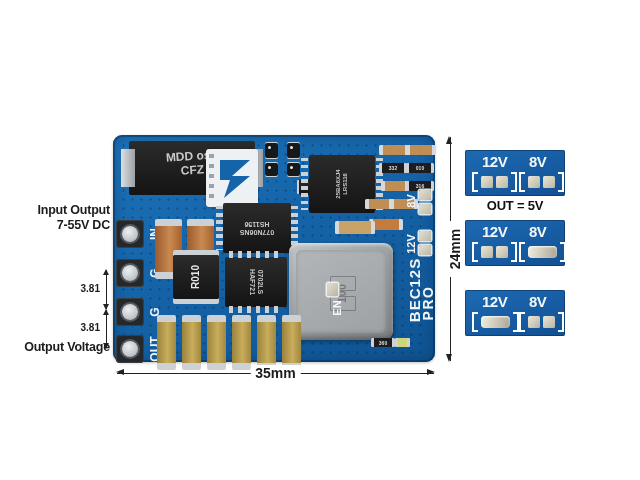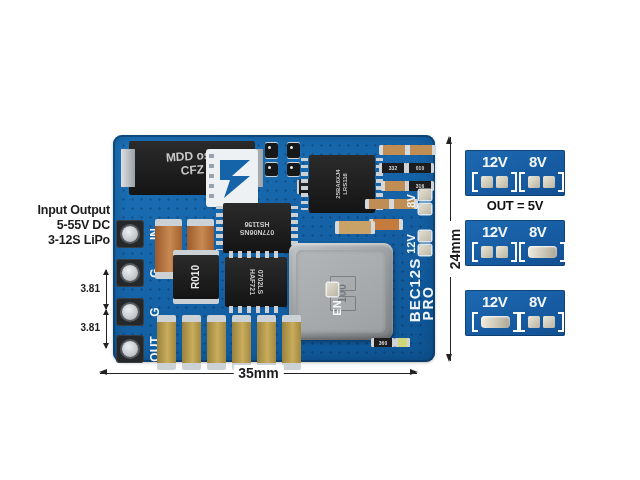--- a/index.html
+++ b/index.html
@@ -82,37 +82,37 @@
   .jpad.wide{width:29px;background:linear-gradient(100deg,#f1eee2,#cfcaba 50%,#aaa593);box-shadow:inset 0 1px 2px rgba(255,255,255,.9);border-radius:4px;}
   .caption{width:100px;text-align:center;color:#101012;font-weight:bold;font-size:13px;letter-spacing:-0.2px;}
 </style>
 </head>
 <body>
 
 <div class="canvas">
 
   <div class="abs ann" style="left:2px;top:203px;width:108px;">
     <div>Input Output</div>
-    <div>5-55V DC</div>
-    <div>3-12S LiPo</div>
+    <div>7-55V DC</div>
   </div>
 
   <div class="abs pitch" style="left:48px;top:283px;width:52px;">3.81</div>
   <div class="abs varrow" style="left:106px;top:270px;height:39px;">
     <span class="a up"></span>
     <span class="a dn"></span>
   </div>
 
   <div class="abs pitch" style="left:48px;top:322px;width:52px;">3.81</div>
   <div class="abs varrow" style="left:106px;top:310px;height:38px;">
     <span class="a up"></span>
     <span class="a dn"></span>
   </div>
 
   <div class="abs ann" style="left:2px;top:340px;width:108px;">
+    <div>Output Voltage</div>
   </div>
 
   <div class="abs pcb">
     <div class="vias"></div>
 
     <div class="comp pinpad" style="left:3px;top:85px;">
         <i></i>
       </div>
     <div class="comp pinpad" style="left:3px;top:124px;">
         <i></i>
@@ -246,21 +246,21 @@
     <div class="comp silk rot" style="left:285px;top:103px;width:26px;height:12px;font-size:11px;">12V</div>
     <div class="comp jp" style="left:306px;top:96px;"></div>
     <div class="comp jp" style="left:306px;top:110px;"></div>
 
     <div class="comp ps blk2" style="left:258px;top:203px;width:18px;height:9px;">
         <span>360</span>
       </div>
     <div class="comp led" style="left:282px;top:203px;width:15px;height:9px;"></div>
   </div>
 
-  <div class="abs dim" style="left:100px;top:366px;width:317px;height:16px;">
+  <div class="abs dim" style="left:117px;top:366px;width:317px;height:16px;">
     <div class="hline" style="position:absolute;left:0;right:0;top:7px;">
       <span class="harr l"></span>
       <span class="harr r"></span>
     </div>
     <span class="dimlab" style="position:absolute;left:50%;top:-1px;transform:translateX(-50%);">35mm</span>
   </div>
 
   <div class="abs dim" style="left:442px;top:137px;width:16px;height:224px;">
     <div class="vline" style="position:absolute;top:0;bottom:0;left:8px;">
       <span class="a" style="position:absolute;top:-1px;left:-4.6px;width:0;height:0;border-left:3.8px solid transparent;border-right:3.8px solid transparent;border-bottom:8px solid #222;"></span>

